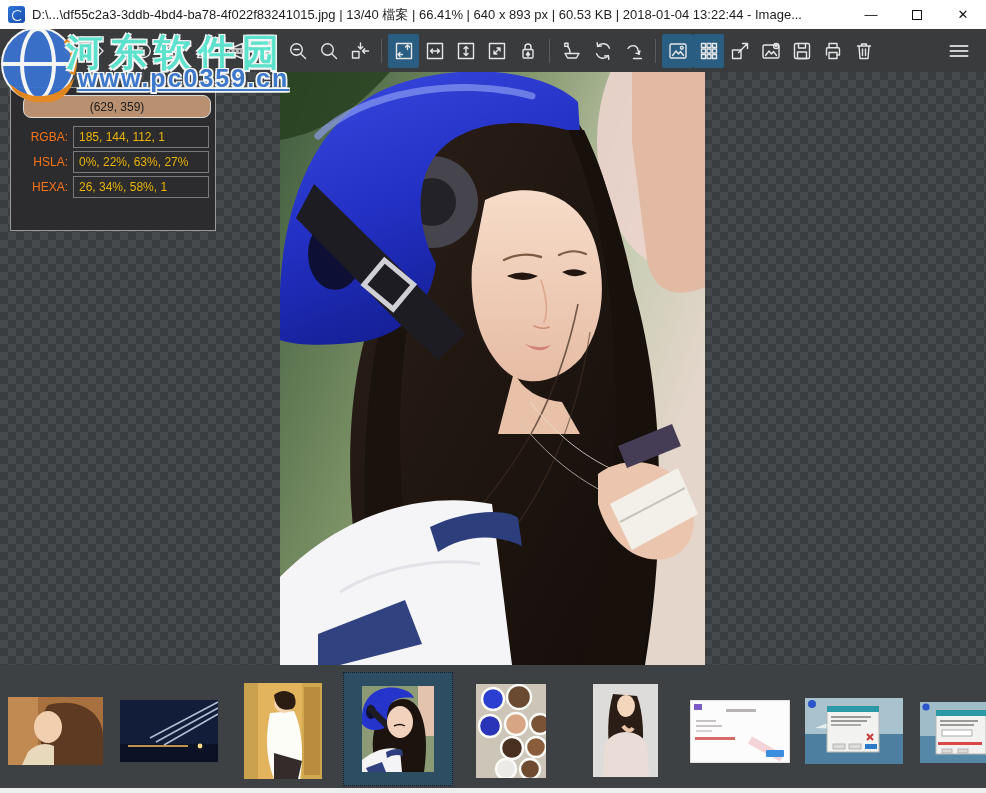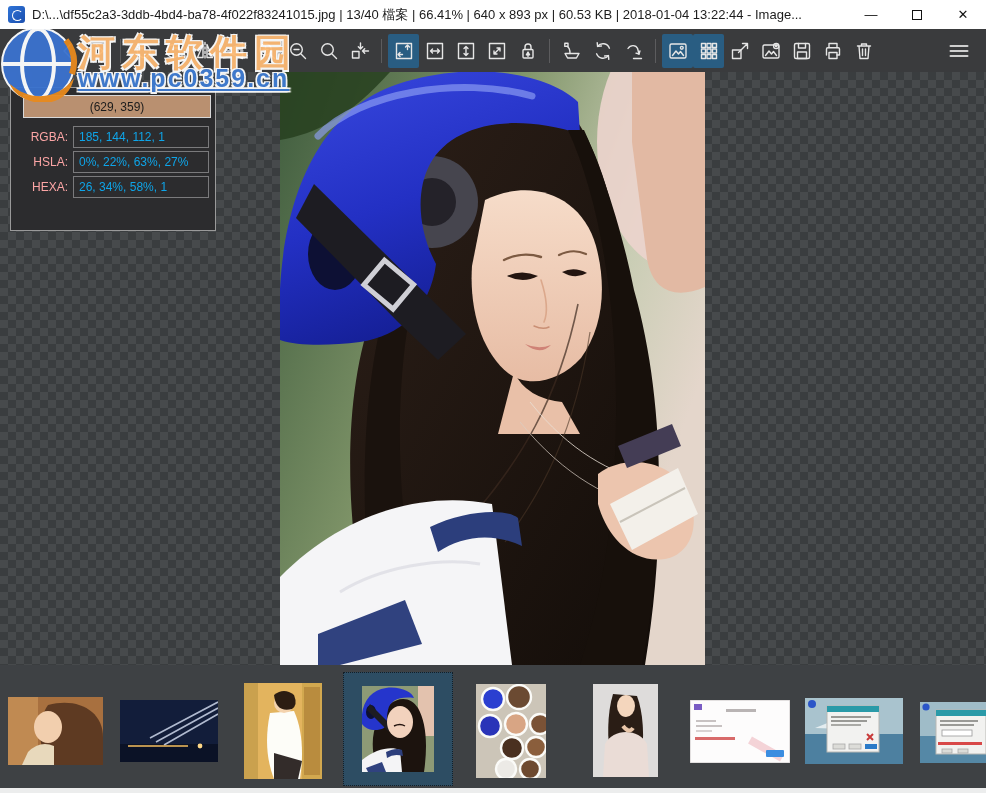--- a/index.html
+++ b/index.html
@@ -37,36 +37,36 @@
   #photo { position:absolute; left:280px; top:0; width:425px; height:593px; display:block; }
 
   
   #color-panel { position:absolute; left:10px; top:15px; width:206px; height:144px;
                  background:#2c2c2e; border:1px solid #9a9a9a; padding:7px 6px 6px 6px;
                  color:#e8e8e8; font-size:12px; z-index:20; }
   #swatch { height:23px; margin:0 6px 8px 50px; margin-left:6px; border:1px solid #d8d8d8;
             display:flex; align-items:center; justify-content:center; color:#1c1c1c;
             margin-left:6px; width:188px; }
   .cp-row { display:flex; align-items:center; margin-bottom:3px; height:22px; }
-  .cp-label { width:56px; text-align:right; padding-right:5px; color:#fca5a5; }
+  .cp-label { width:56px; text-align:right; padding-right:5px; color:#f97316; }
   .cp-value { flex:1; border:1px solid #7a7a7c; height:22px; line-height:20px; padding-left:5px;
-              color:#0ea5e9; background:transparent; }
+              color:#eab308; background:transparent; }
 
   
   #thumbbar { position:absolute; left:0; top:665px; width:986px; height:123px; background:#3e4144; overflow:hidden; }
   .thumb { position:absolute; display:block; }
   .thumb svg { display:block; }
   #thumb-cell-selected { position:absolute; left:343px; top:7px; width:110px; height:114px;
                          background:#2d4d63; border:1px dotted #141e26;
                          display:flex; align-items:center; justify-content:center; }
   #bottom-strip { position:absolute; left:0; top:788px; width:986px; height:5px; background:#eceded; }
 
   
   #watermark { position:absolute; left:0; top:26px; z-index:50; pointer-events:none; opacity:.95; }
-  #wm-text1 { position:absolute; left:78px; top:2px; font-size:37px; font-weight:bold; color:#fdba74;
+  #wm-text1 { position:absolute; left:66px; top:2px; font-size:37px; font-weight:bold; color:#5eead4;
               letter-spacing:7px; white-space:nowrap;
               text-shadow:-1.5px -1.5px 0 #fff, 1.5px -1.5px 0 #fff, -1.5px 1.5px 0 #fff, 1.5px 1.5px 0 #fff; }
   #wm-text2 { position:absolute; left:78px; top:38px; font-size:25px; font-weight:bold; color:#3f7cd2;
               letter-spacing:2px; white-space:nowrap;
               text-shadow:-1.5px -1.5px 0 #fff, 1.5px -1.5px 0 #fff, -1.5px 1.5px 0 #fff, 1.5px 1.5px 0 #fff;text-decoration:underline; }
 </style>
 </head>
 <body>
 
 <div id="window">
@@ -332,21 +332,21 @@
       <path d="M38 562 L125 528 L142 572 L60 593 H38 Z" fill="#30427f"></path>
       <path d="M60 520 C100 495 160 485 200 492" stroke="#dddde4" stroke-width="3" fill="none" opacity="0.8"></path>
 
       <path d="M318 402 C348 380 392 390 407 420 C422 452 411 482 385 487 C350 492 326 462 318 432 Z" fill="#ecc5ae"></path>
       <path d="M338 374 L392 352 L401 374 L347 396 Z" fill="#443d55"></path>
       <path d="M330 432 L398 396 L418 442 L352 478 Z" fill="#f3f0ea"></path>
       <path d="M340 450 L405 416" stroke="#c9c4ba" stroke-width="2" fill="none"></path>
     </svg>
 
     <div id="color-panel">
-      <div id="swatch" style="background: rgb(185, 144, 112);">(629, 359)</div>
+      <div id="swatch" style="background: rgb(185, 144, 112); border-radius: 8px;">(629, 359)</div>
       <div class="cp-row">
         <span class="cp-label">RGBA:</span>
         <span class="cp-value">185, 144, 112, 1</span>
       </div>
       <div class="cp-row">
         <span class="cp-label">HSLA:</span>
         <span class="cp-value">0%, 22%, 63%, 27%</span>
       </div>
       <div class="cp-row">
         <span class="cp-label">HEXA:</span>

